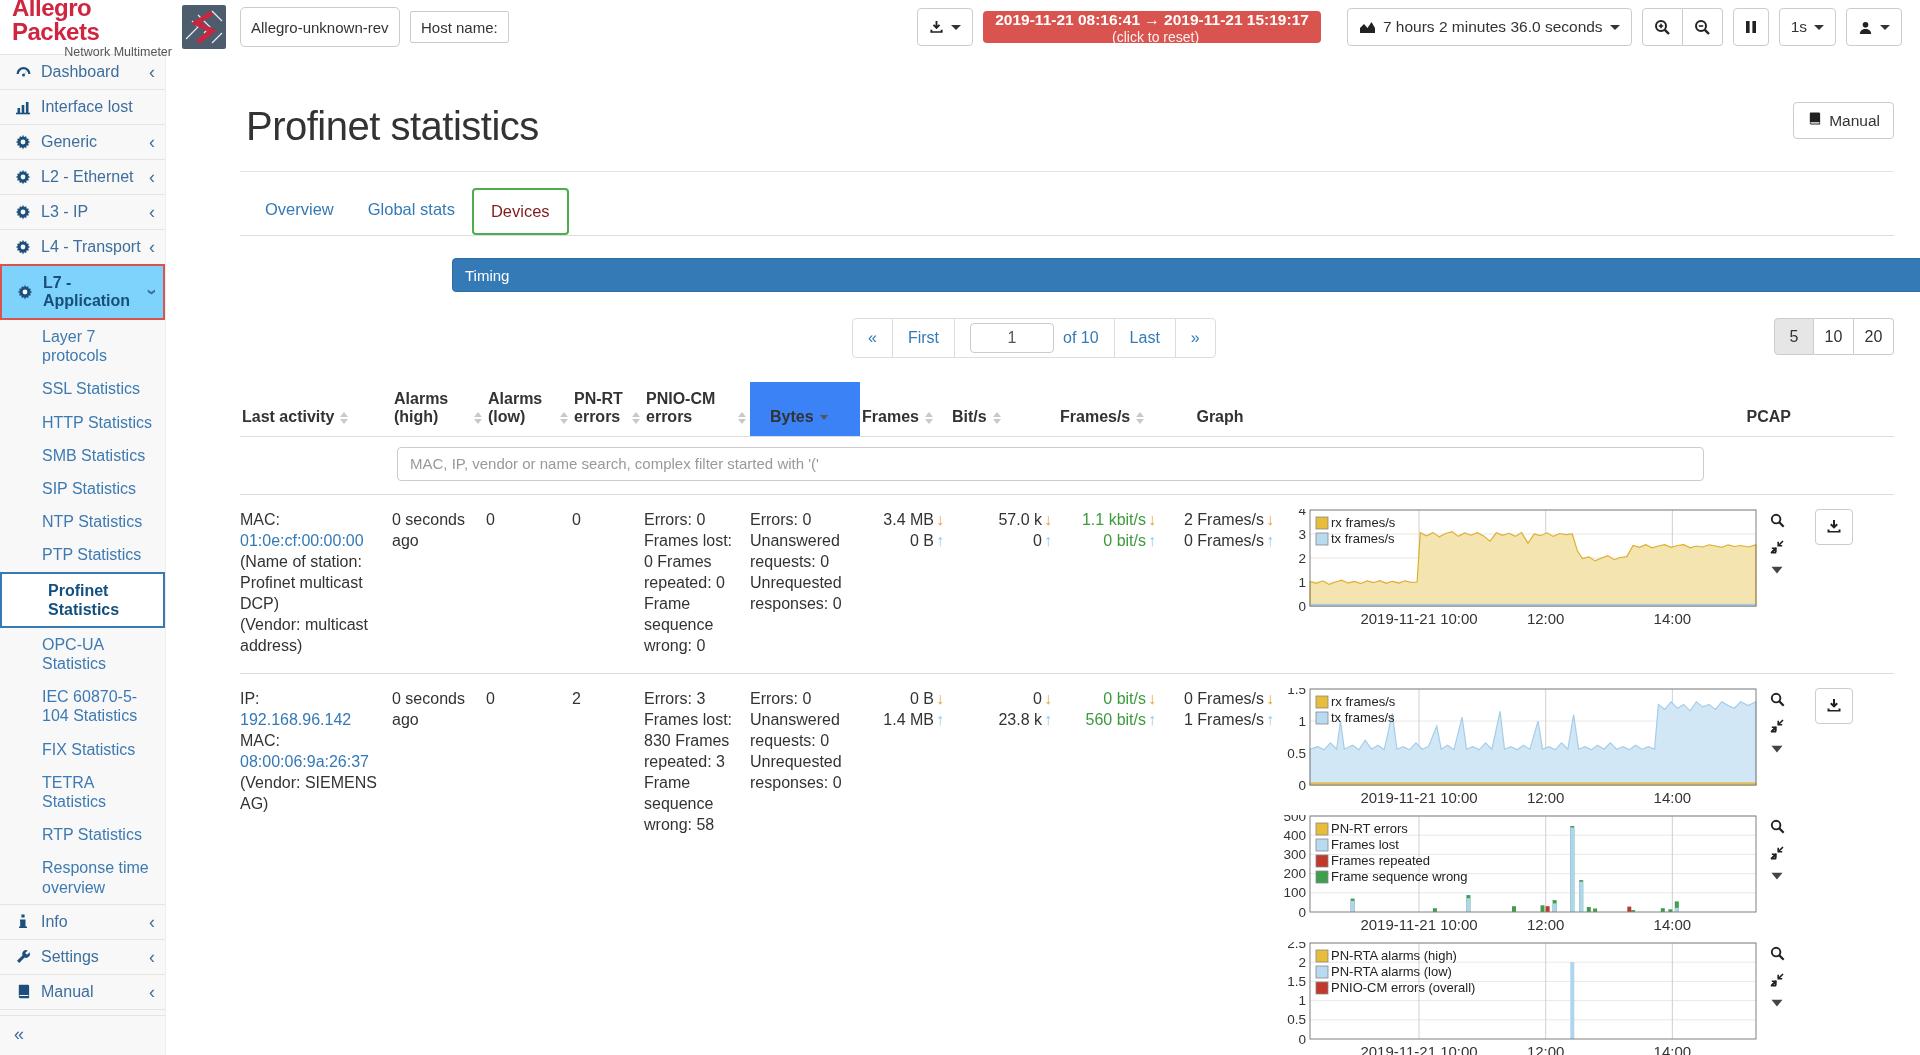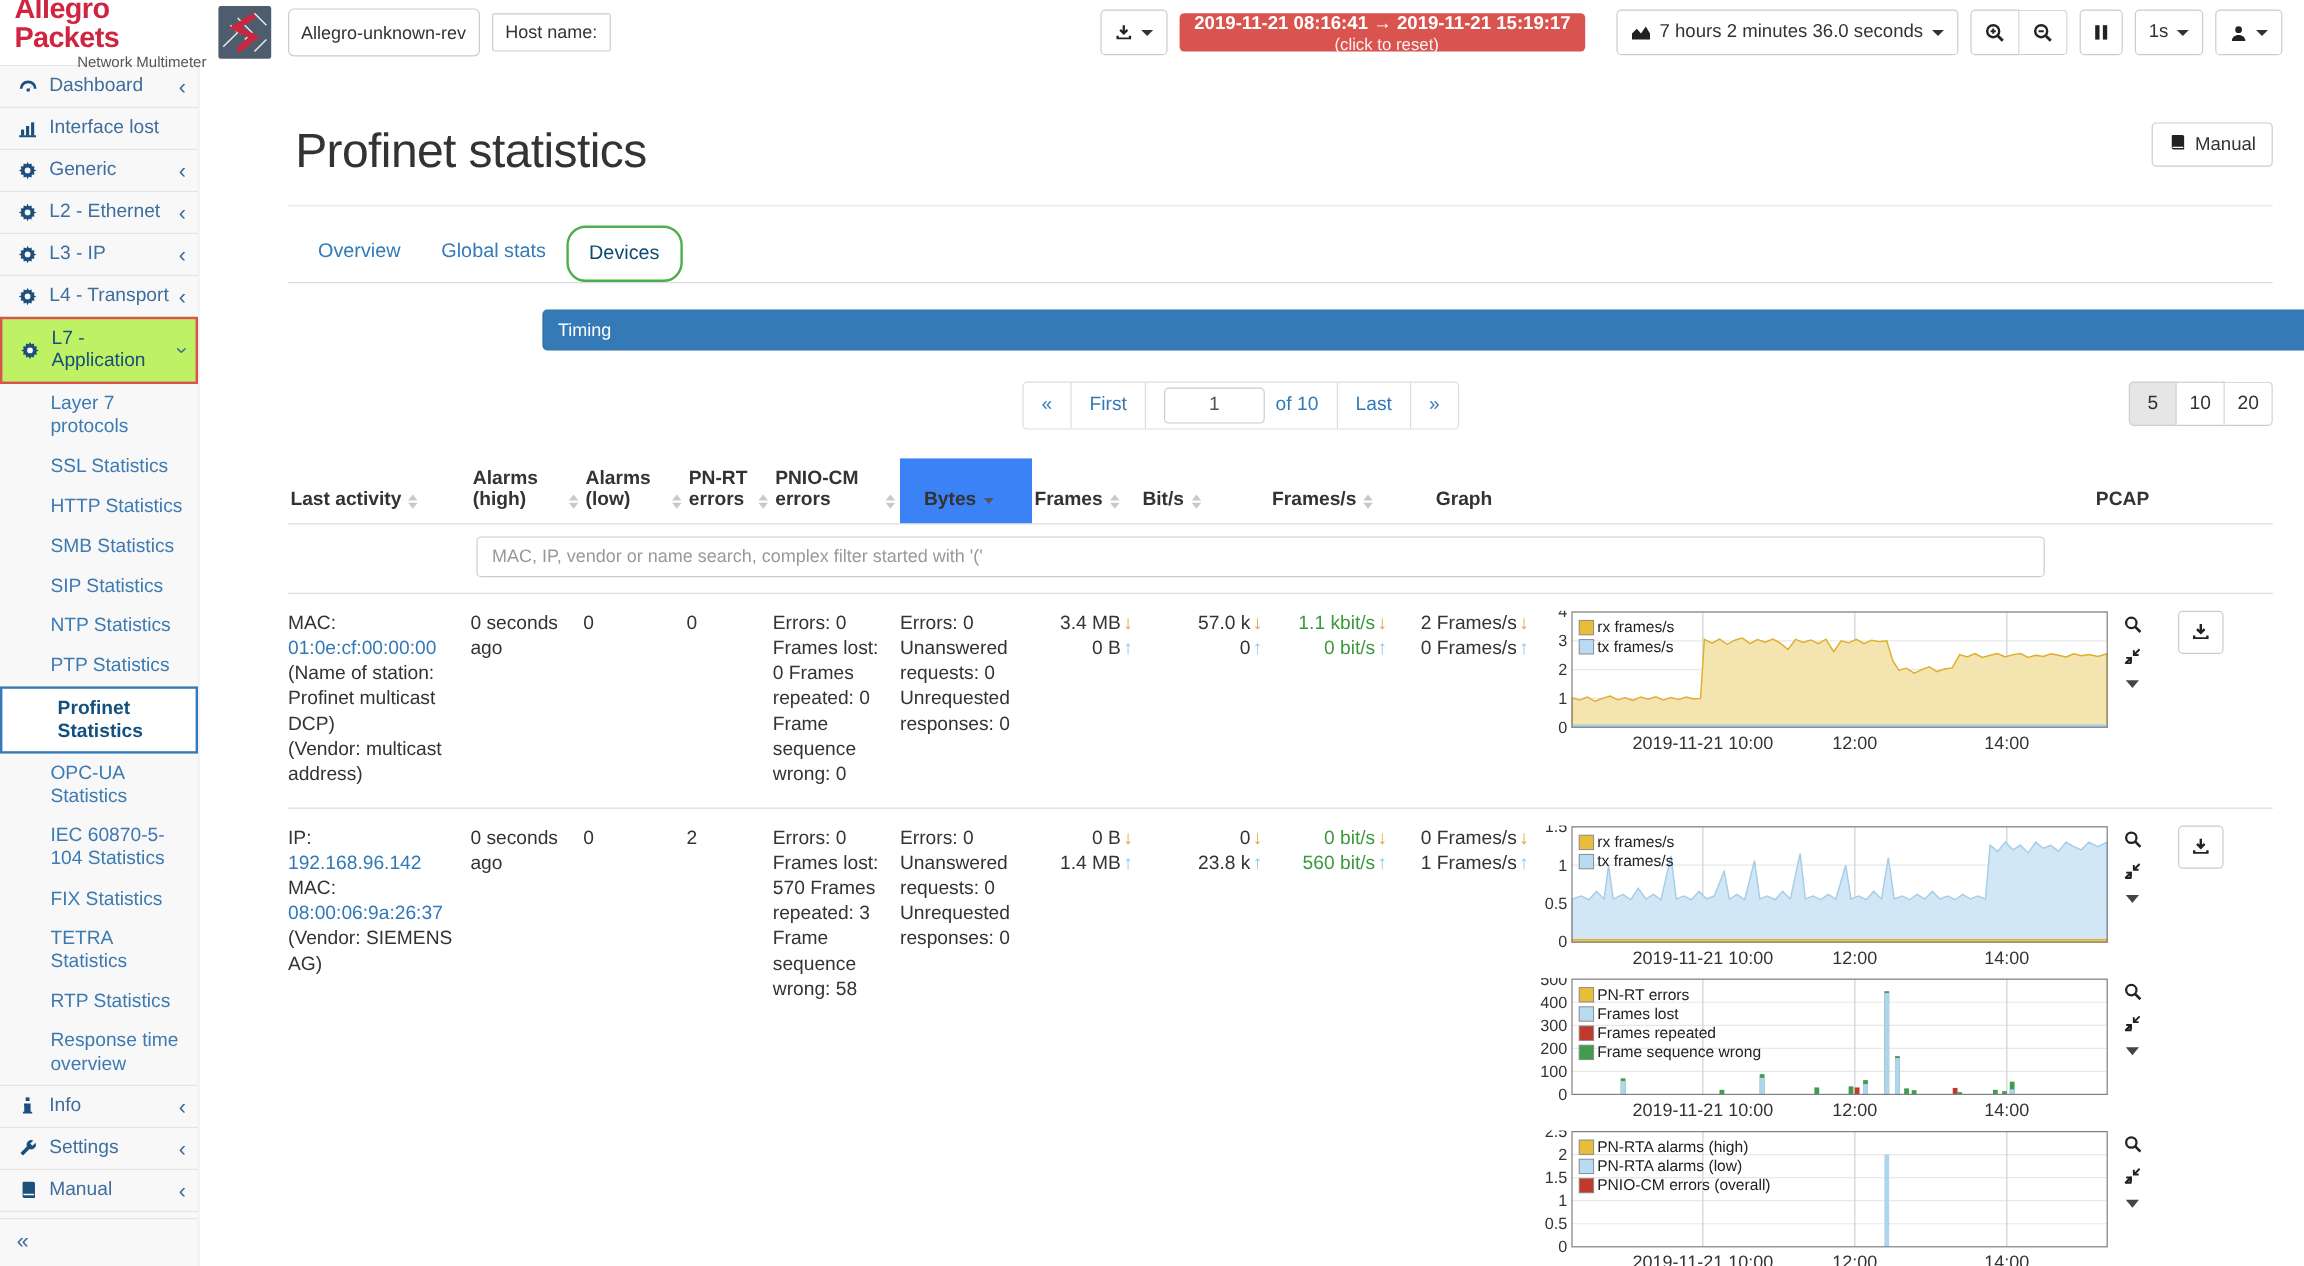--- a/index.html
+++ b/index.html
@@ -34,36 +34,36 @@
 
   
   .sidebar { position:fixed; top:54px; left:0; width:166px; height:1001px; background:#f8f8f8;
     border-right:1px solid #eee; font-size:16px; overflow:hidden; }
   .side-item { display:flex; align-items:center; border-top:1px solid #e4e4e4; padding:8px 10px 8px 13px;
     color:#3d6e9e; cursor:pointer; min-height:35px; }
   .side-item .ico { width:20px; margin-right:8px; display:flex; justify-content:center; color:#1d4f7c; font-size:16px; }
   .side-item .lbl { flex:1; }
   .side-item .chev { color:#3d6e9e; font-size:18px; line-height:10px; }
   .chev.down { display:inline-block; transform:rotate(-90deg); }
-  .side-item.l7-active { border:2px solid #d9534f; font-weight:normal; color:#1a4e7a; background:#bef264; }
+  .side-item.l7-active { border:2px solid #d9534f; font-weight:bold; color:#1a4e7a; background:#7dd3fc; }
   .sub-item { padding:7px 10px 7px 42px; color:#3d7ab2; cursor:pointer; line-height:1.2; }
   .sub-item.active { border:2px solid #337ab7; background:#fff; font-weight:bold; color:#14507e; padding-left:46px; }
   .collapse-row { position:absolute; bottom:0; left:0; right:0; border-top:1px solid #e4e4e4;
     padding:8px 14px 10px; color:#3d6e9e; font-size:18px; cursor:pointer; background:#f8f8f8; }
 
   
   .main { margin-left:206px; padding:54px 26px 0 34px; width:1714px; }
   .page-head { display:flex; align-items:flex-start; justify-content:space-between; }
   h1.page-title { font-size:40px; font-weight:500; color:#333; margin:50px 0 0 6px; letter-spacing:-0.5px; }
   .manual-btn { margin-top:48px; background:#fff; border:1px solid #ccc; border-radius:4px; height:37px;
     display:flex; align-items:center; gap:7px; padding:0 13px; font-size:15.5px; color:#333; cursor:pointer; }
   .title-divider { border:none; border-top:1px solid #e5e5e5; margin:22px 0 0 0; }
   .tabs { display:flex; border-bottom:1px solid #ddd; margin-top:16px; padding-left:8px; }
   .tab { padding:12px 17px; color:#337ab7; font-size:16.5px; cursor:pointer; }
-  .tab.active { border:2px solid #4cae4c; border-radius:16px; color:#0c4a6e; background:#fff; }
+  .tab.active { border:2px solid #4cae4c; border-radius:4px; color:#7f1d1d; background:#fff; }
 
   
   .filter-row { display:flex; margin-top:22px; padding-left:6px; }
   .fgroup { display:flex; margin-right:14px; }
   .fbtn { height:34px; display:flex; align-items:center; padding:0 12px; font-size:15px; cursor:pointer;
     border:1px solid #ccc; background:#fff; color:#333; border-radius:4px; white-space:nowrap; }
   .fgroup .fbtn.main { border-radius:4px 0 0 4px; }
   .fbtn.primary { background:#337ab7; border-color:#2e6da4; color:#fff; }
 
   
@@ -540,21 +540,21 @@
           <div class="cell">
             <div>IP:</div>
             <div class="link">192.168.96.142</div>
             <div>MAC:</div>
             <div class="link">08:00:06:9a:26:37</div>
             <div>(Vendor: SIEMENS AG)</div>
           </div>
           <div class="cell">0 seconds ago</div>
           <div class="cell">0</div>
           <div class="cell">2</div>
-          <div class="cell">Errors: 0 Frames lost: 570 Frames repeated: 3 Frame sequence wrong: 58</div>
+          <div class="cell">Errors: 3 Frames lost: 830 Frames repeated: 3 Frame sequence wrong: 58</div>
           <div class="cell">Errors: 0 Unanswered requests: 0 Unrequested responses: 0</div>
           <div class="cell num">
             <div class="numline">0 B<span class="arrow-down">↓</span></div>
             <div class="numline">1.4 MB<span class="arrow-up">↑</span></div>
           </div>
           <div class="cell num">
             <div class="numline">0<span class="arrow-down">↓</span></div>
             <div class="numline">23.8 k<span class="arrow-up">↑</span></div>
           </div>
           <div class="cell num green">

